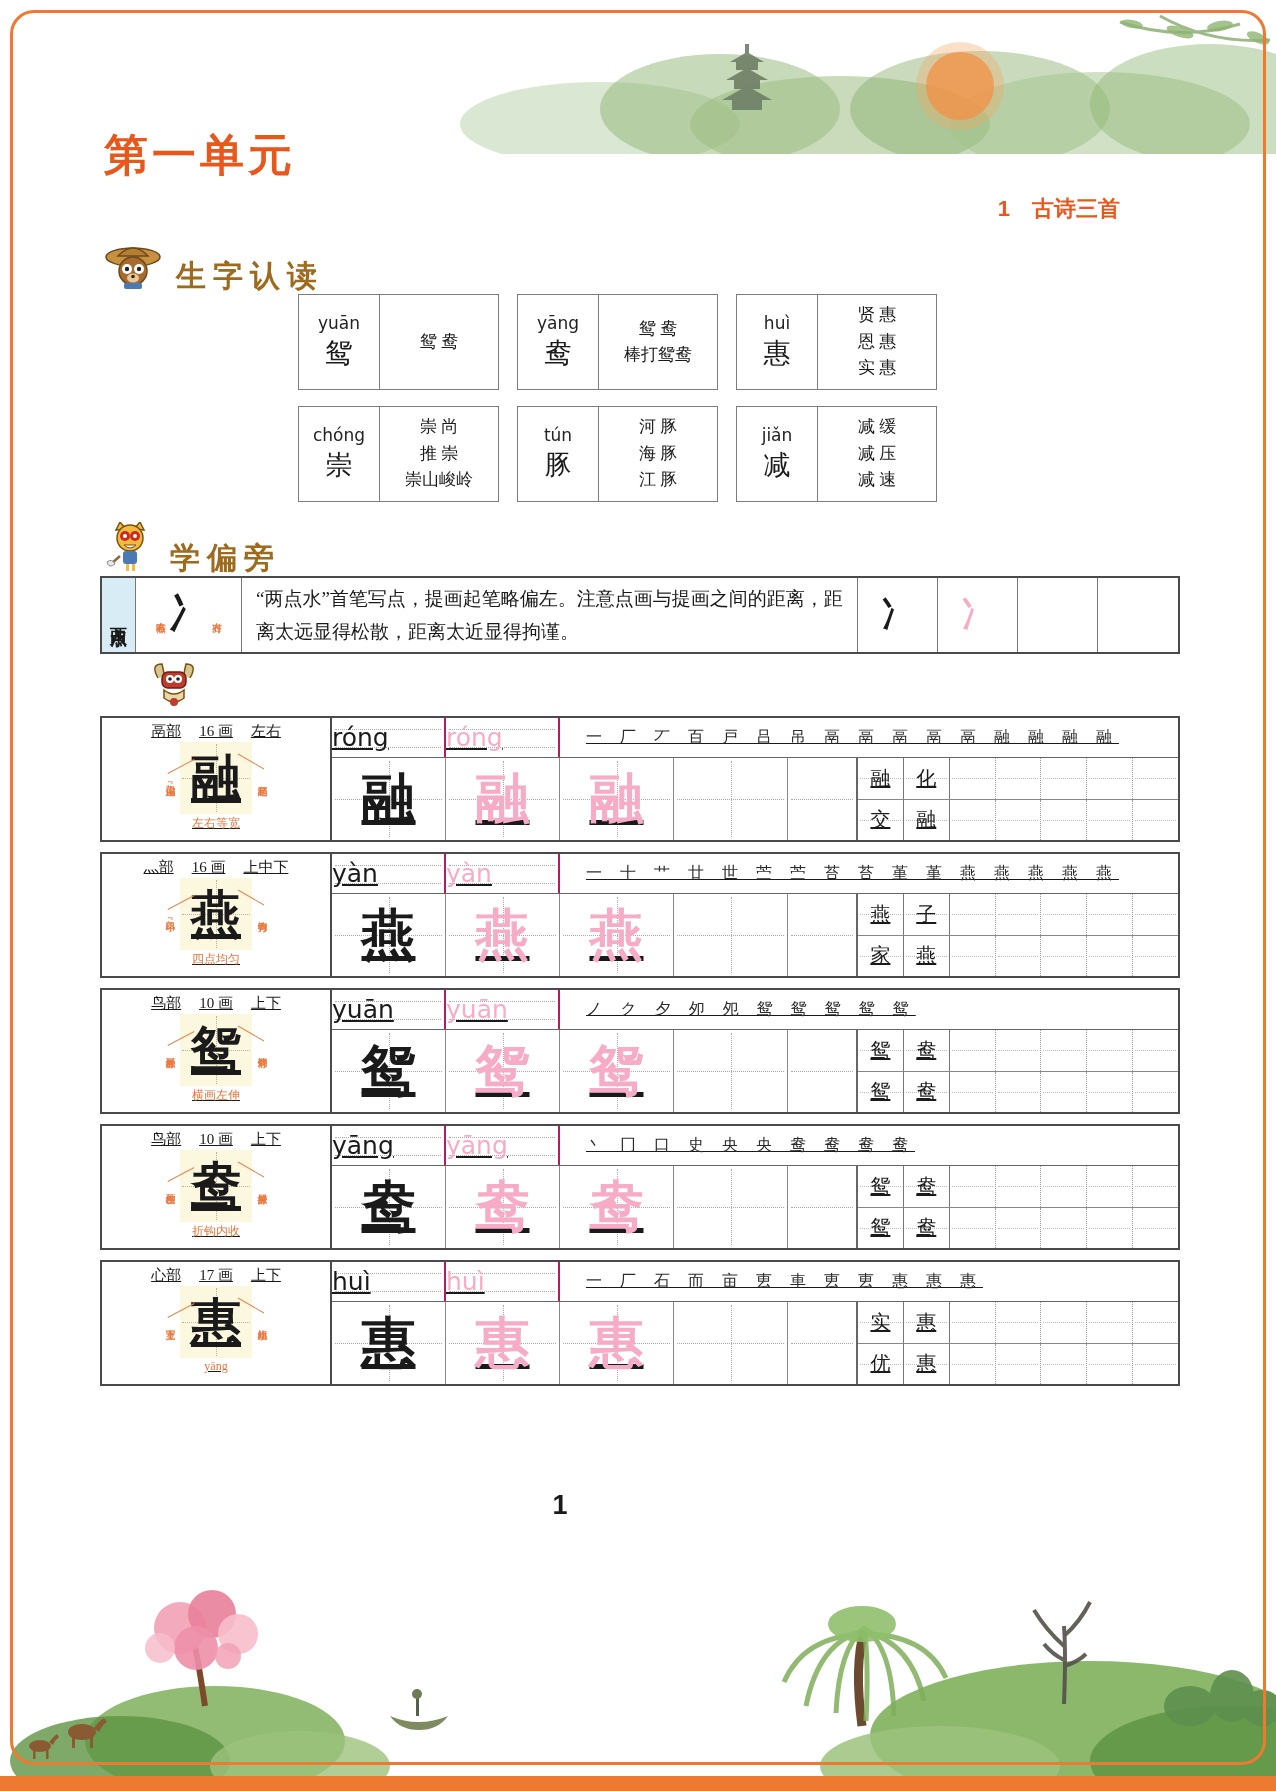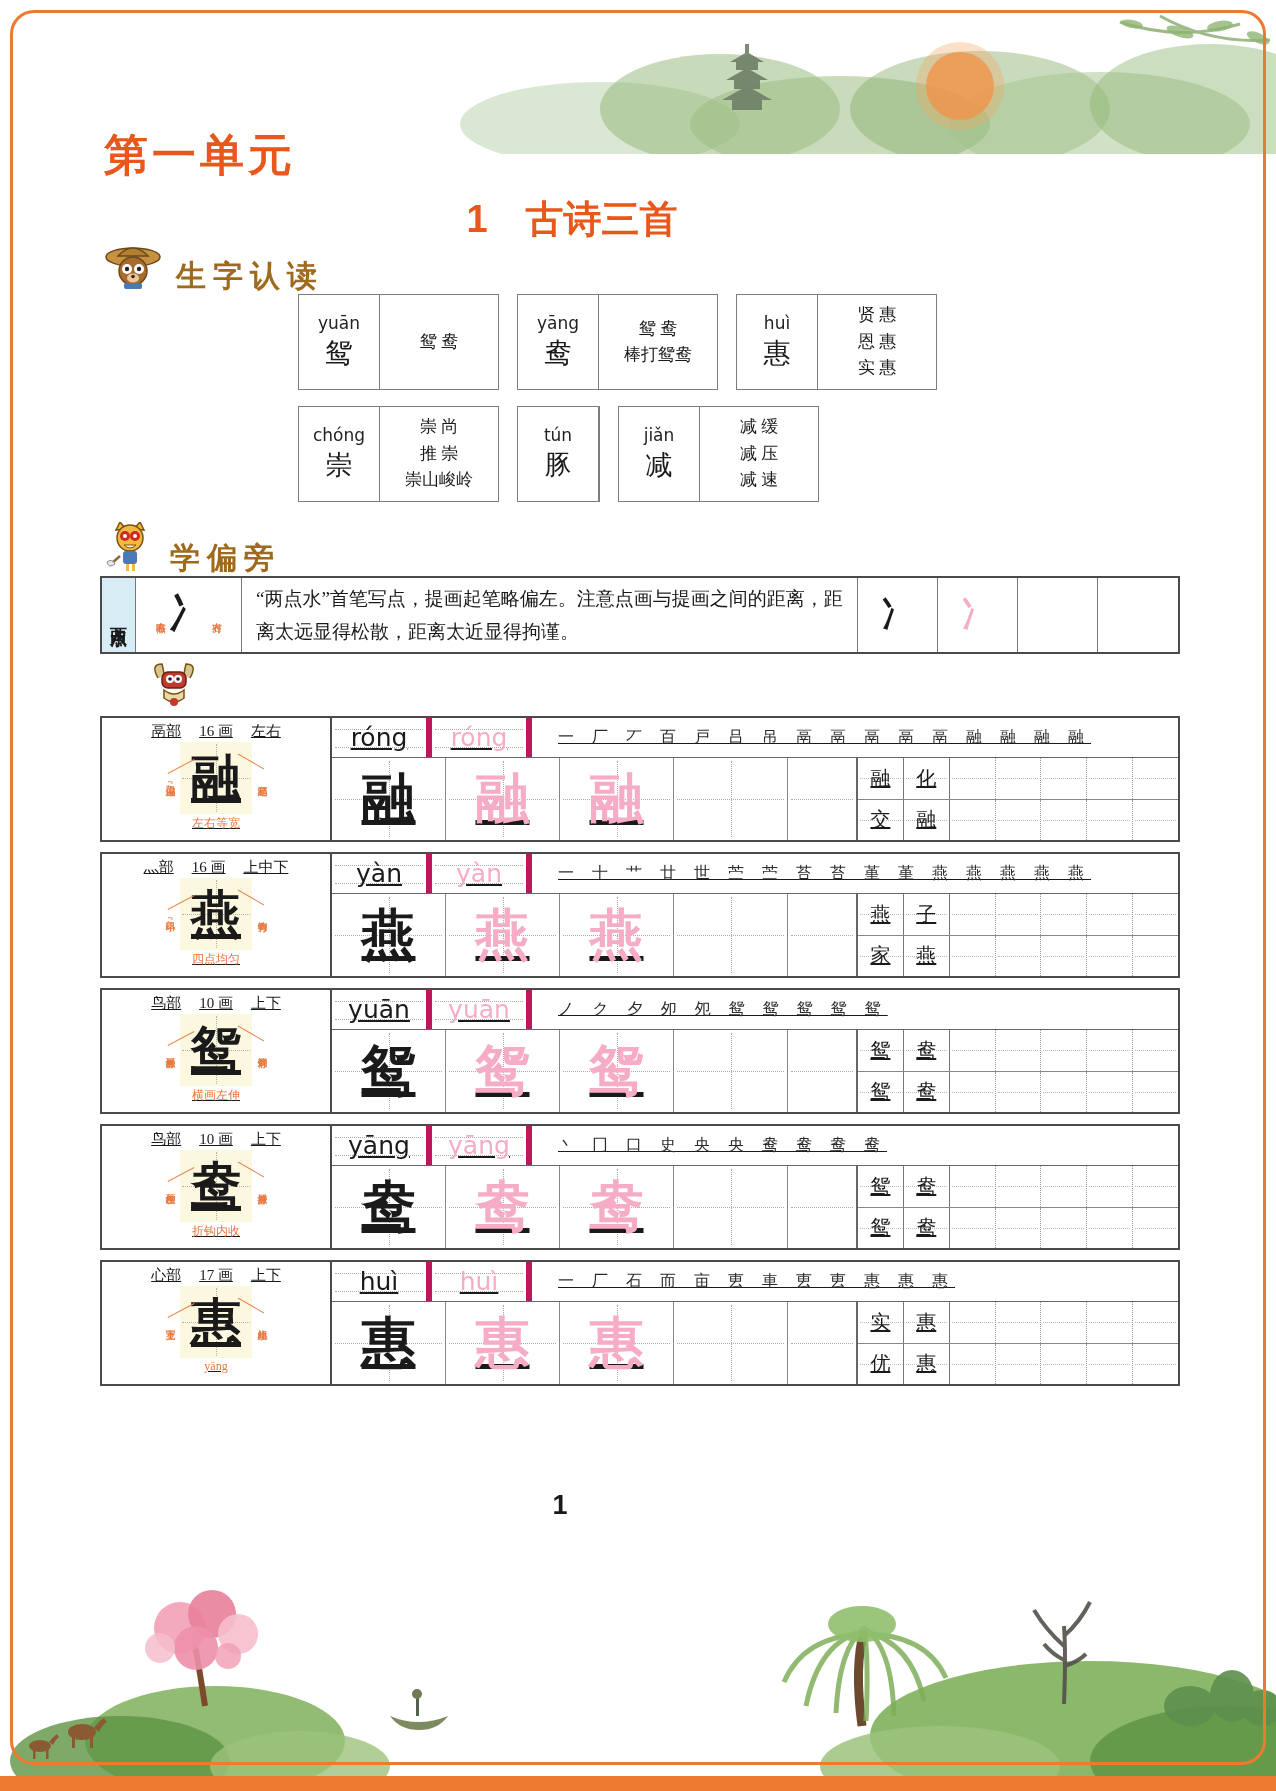--- a/index.html
+++ b/index.html
@@ -9,21 +9,21 @@
   }
   
   .frame{position:absolute;left:10px;top:10px;right:10px;bottom:26px;
     border:3px solid #EE7A31;border-radius:24px;pointer-events:none;z-index:5;}
   .bottombar{position:absolute;left:0;right:0;bottom:0;height:15px;background:#EE7A31;z-index:6;}
   .deco{position:absolute;z-index:1;}
   .content{position:absolute;left:0;top:0;width:1276px;height:1791px;z-index:3;}
 
   
   .unit-title{position:absolute;left:104px;top:126px;font-size:44px;font-weight:bold;color:#E8581C;letter-spacing:4px;}
-  .lesson-title{position:absolute;left:12px;top:194px;width:1120px;text-align:center;font-size:38px;font-weight:bold;color:#E8581C;font-family:"Liberation Sans","DejaVu Sans",sans-serif;}
+  .lesson-title{position:absolute;left:0;top:194px;width:1120px;text-align:right;font-size:22px;font-weight:bold;color:#E8581C;font-family:"Liberation Sans","DejaVu Sans",sans-serif;}
   .sec-head{position:absolute;display:flex;align-items:center;gap:14px;}
   .sec-head .t{font-size:30px;font-weight:bold;color:#9E6A1E;letter-spacing:7px;margin-top:24px;}
   .sec1{left:104px;top:232px;} .sec2{left:104px;top:514px;} .sec3{left:100px;top:662px;flex-direction:column;}
 
   
   .cards{position:absolute;left:298px;top:294px;width:560px;}
   .cardrow{display:flex;gap:18px;margin-bottom:16px;align-items:stretch;}
   .card{display:flex;border:1px solid #7d7d7d;background:#fff;min-height:94px;}
   .card-left{width:76px;border-right:1px solid #7d7d7d;display:flex;flex-direction:column;align-items:center;justify-content:center;padding:4px 2px;}
   .card-pinyin{font-family:"DejaVu Sans",sans-serif;font-size:17px;color:#222;}
@@ -52,21 +52,21 @@
   .charbox{width:72px;height:72px;background:#FCF7DF;position:relative;display:flex;align-items:center;justify-content:center;}
   .charbox::before{content:'';position:absolute;left:50%;top:2px;bottom:2px;border-left:1px dotted #b9b29a;}
   .charbox::after{content:'';position:absolute;top:50%;left:2px;right:2px;border-top:1px dotted #b9b29a;}
   .bigchar{font-size:50px;font-weight:bold;position:relative;z-index:2;}
   .oline{position:absolute;height:1px;background:#E8874F;width:30px;z-index:3;}
   .oline.l{left:-14px;top:34%;transform:rotate(-28deg);}
   .oline.r{right:-14px;top:26%;transform:rotate(30deg);}
   .bnote{color:#E8763B;font-size:12px;margin-top:1px;}
   .wright{flex:1;display:flex;flex-direction:column;min-width:0;}
   .wtop{height:40px;border-bottom:1px solid #666;display:flex;box-sizing:border-box;}
-  .pcell{width:100px;border-right:6px solid #be185d;box-sizing:border-box;position:relative;display:flex;align-items:center;justify-content:center;}
+  .pcell{width:114px;border-right:2px solid #be185d;box-sizing:border-box;position:relative;display:flex;align-items:center;}
   .pcell::before{content:'';position:absolute;top:11px;left:3px;right:3px;border-top:1px dotted #aaa;}
   .pcell::after{content:'';position:absolute;bottom:9px;left:3px;right:3px;border-top:1px dotted #aaa;}
   .py{font-family:"DejaVu Sans",sans-serif;font-size:25px;position:relative;z-index:2;}
   .py.pink{color:#F6ACC6;}
   .strokes{flex:1;display:flex;align-items:center;padding-left:26px;font-size:16px;letter-spacing:7px;color:#2b2b2b;white-space:nowrap;overflow:hidden;}
   .wbottom{flex:1;display:flex;}
   .bigcell{width:114px;border-right:1px solid #888;box-sizing:border-box;position:relative;display:flex;align-items:center;justify-content:center;}
   .bigcell::before{content:'';position:absolute;left:50%;top:3px;bottom:3px;border-left:1px dotted #aaa;}
   .bigcell::after{content:'';position:absolute;top:50%;left:3px;right:3px;border-top:1px dotted #aaa;}
   .midcell{width:70px;border-right:2px solid #666;box-sizing:border-box;position:relative;}
@@ -250,20 +250,25 @@
             <div>崇 尚</div>
             <div>推 崇</div>
             <div>崇山峻岭</div>
           </div>
       </div>
       <div class="card">
         <div class="card-left">
             <div class="card-pinyin">tún</div>
             <div class="card-char">豚</div>
           </div>
+        <div class="card-right">
+            <div>河 豚</div>
+            <div>海 豚</div>
+            <div>江 豚</div>
+          </div>
       </div>
       <div class="card">
         <div class="card-left">
             <div class="card-pinyin">jiǎn</div>
             <div class="card-char">减</div>
           </div>
         <div class="card-right">
             <div>减 缓</div>
             <div>减 压</div>
             <div>减 速</div>

